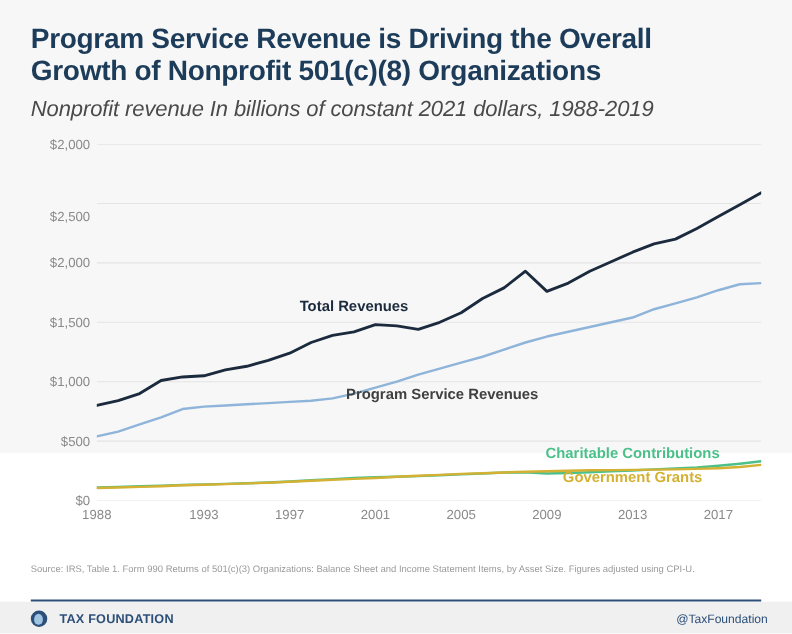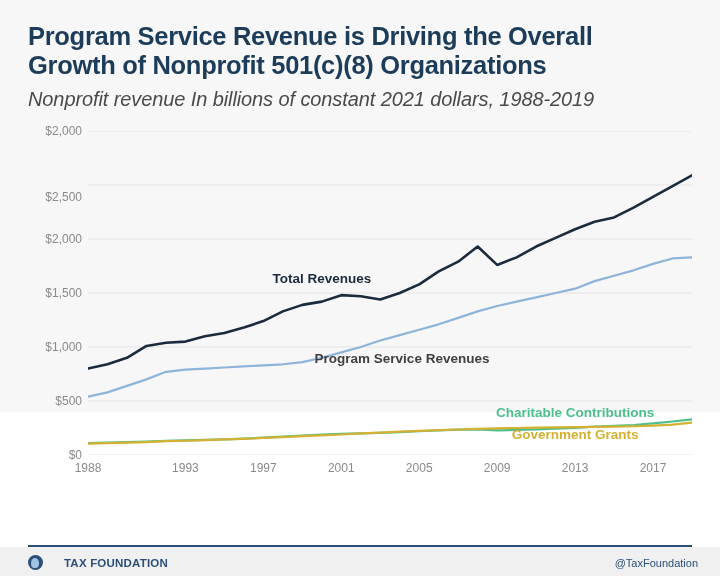--- a/index.html
+++ b/index.html
@@ -59,21 +59,21 @@
   #rule{
     position:absolute;left:28px;top:545px;width:664px;height:2px;
     background:#2c4f79;
   }
   #footbar{
     position:absolute;left:0;top:547px;width:720px;height:29px;
     background:#f0f0f0;
   }
   #logo{
     position:absolute;left:28px;top:555px;
-    display:flex;align-items:center;gap:21px;
+    display:flex;align-items:center;gap:11px;
   }
   #logomark{
     width:15px;height:15px;border-radius:50%;
     background:#2c4f79;position:relative;overflow:hidden;
   }
   #logomark:after{
     content:"";position:absolute;left:3px;top:3px;
     width:8px;height:10px;border-radius:50% 50% 45% 45%;
     background:#9fc3e0;
   }
@@ -142,20 +142,21 @@
       <div class="xlab" style="left: 565.032px; text-align: center;">2017</div>
     </div>
 
   <div id="annotations">
       <div class="sLabel" style="color: rgb(27, 42, 61); left: 321.806px; top: 277.88px; transform: translate(-50%, -50%);">Total Revenues</div>
       <div class="sLabel" style="color: #404040; left: 402px; top: 357.8px; transform: translate(-50%, -50%);">Program Service Revenues</div>
       <div class="sLabel" style="color: rgb(76, 192, 138); left: 575.097px; top: 411.8px; transform: translate(-50%, -50%);">Charitable Contributions</div>
       <div class="sLabel" style="color: rgb(212, 177, 50); left: 575.097px; top: 434.48px; transform: translate(-50%, -50%);">Government Grants</div>
     </div>
 
+  <div id="source">Source: IRS, Table 1. Form 990 Returns of 501(c)(3) Organizations: Balance Sheet and Income Statement Items, by Asset Size. Figures adjusted using CPI-U.</div>
 
   <div id="rule"></div>
   <div id="footbar"></div>
 
   <div id="logo">
     <div id="logomark"></div>
     <div id="logotext">TAX FOUNDATION</div>
   </div>
 
   <div id="handle">@TaxFoundation</div>

